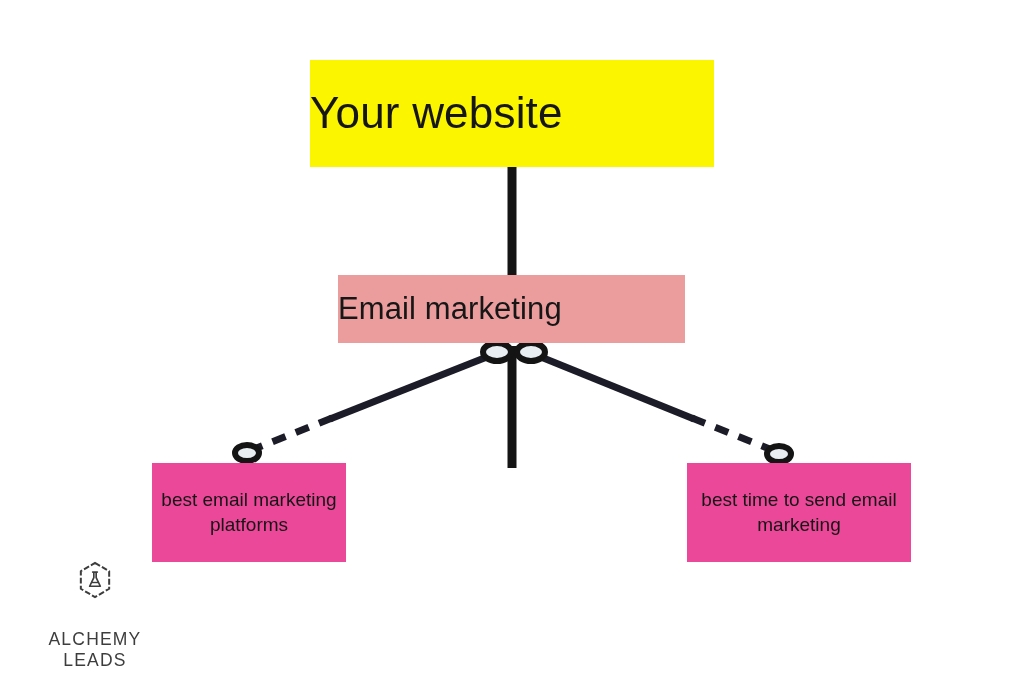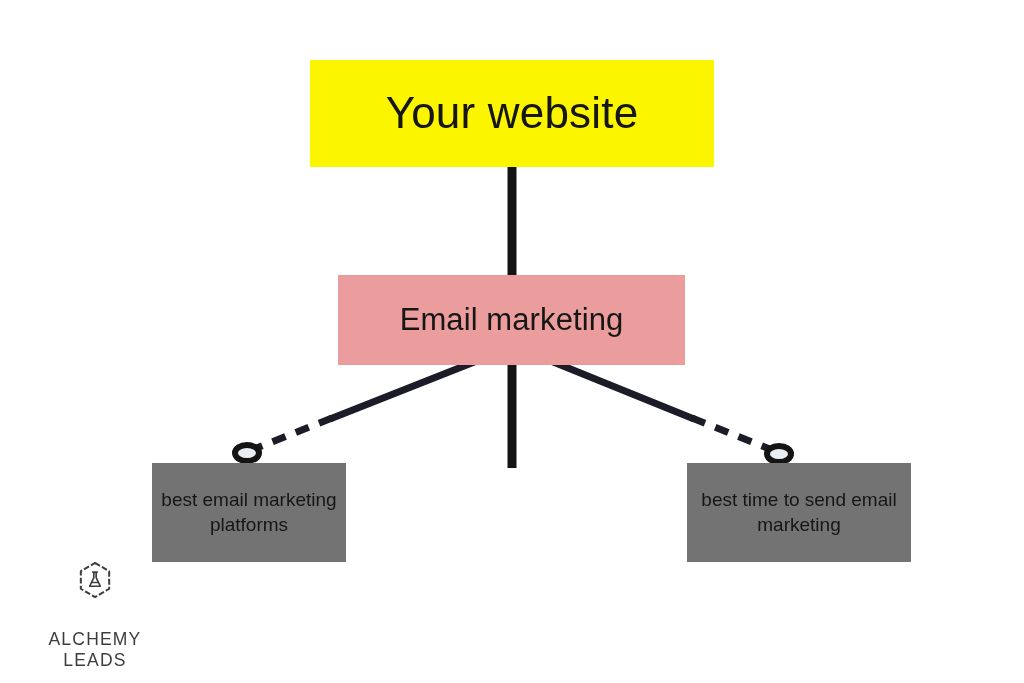--- a/index.html
+++ b/index.html
@@ -28,21 +28,21 @@
     height: 683px;
     pointer-events: none;
   }
 
   
   .node {
     position: absolute;
     box-sizing: border-box;
     display: flex;
     align-items: center;
-    justify-content: center;
+    justify-content: flex-start;
     text-align: center;
     color: #161616;
     line-height: 1.28;
     z-index: 3;
   }
 
   .node-root {
     left: 310px;
     top: 60px;
     width: 404px;
@@ -50,29 +50,29 @@
     background: #fbf500;
     font-size: 44px;
     font-weight: 400;
     letter-spacing: 0.2px;
   }
 
   .node-branch {
     left: 338px;
     top: 275px;
     width: 347px;
-    height: 90px;
+    height: 68px;
     background: #eb9d9d;
     font-size: 31px;
     font-weight: 400;
     letter-spacing: 0.1px;
   }
 
   .node-leaf {
-    background: #737373;
+    background: #ec4899;
     font-size: 19px;
     font-weight: 400;
     top: 463px;
     height: 99px;
     padding: 0 8px;
   }
   .node-leaf .leaf-text {
     display: block;
     width: 100%;
   }

